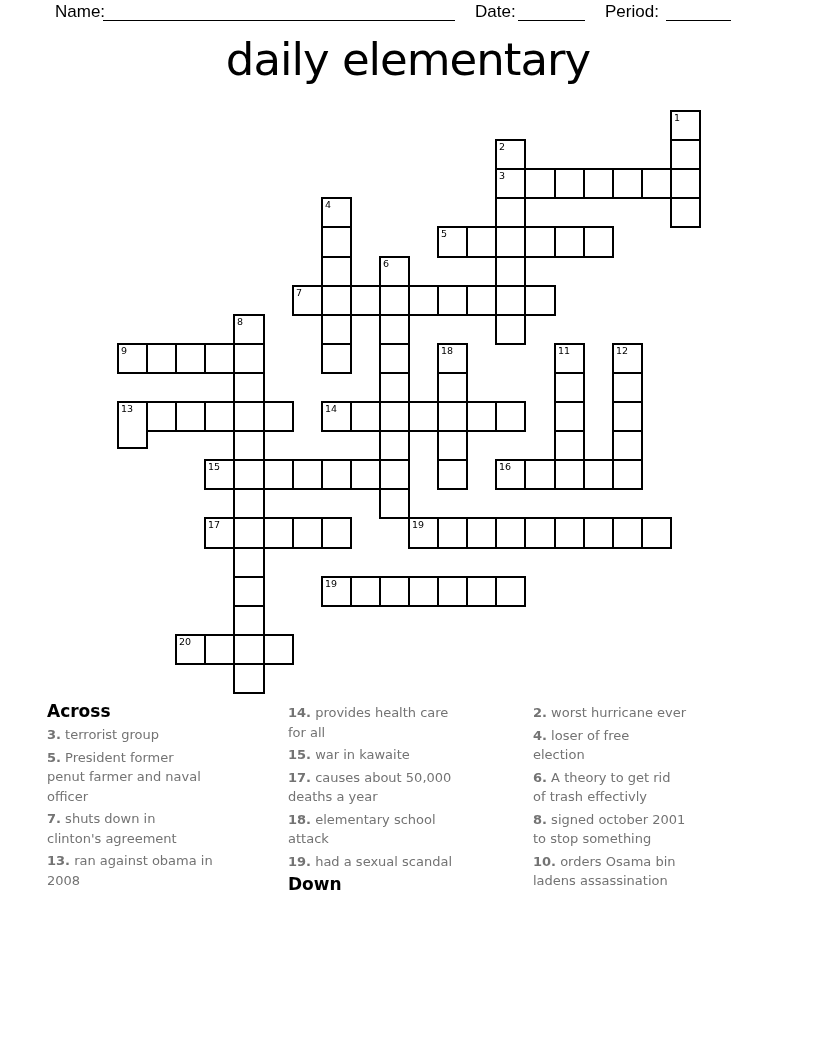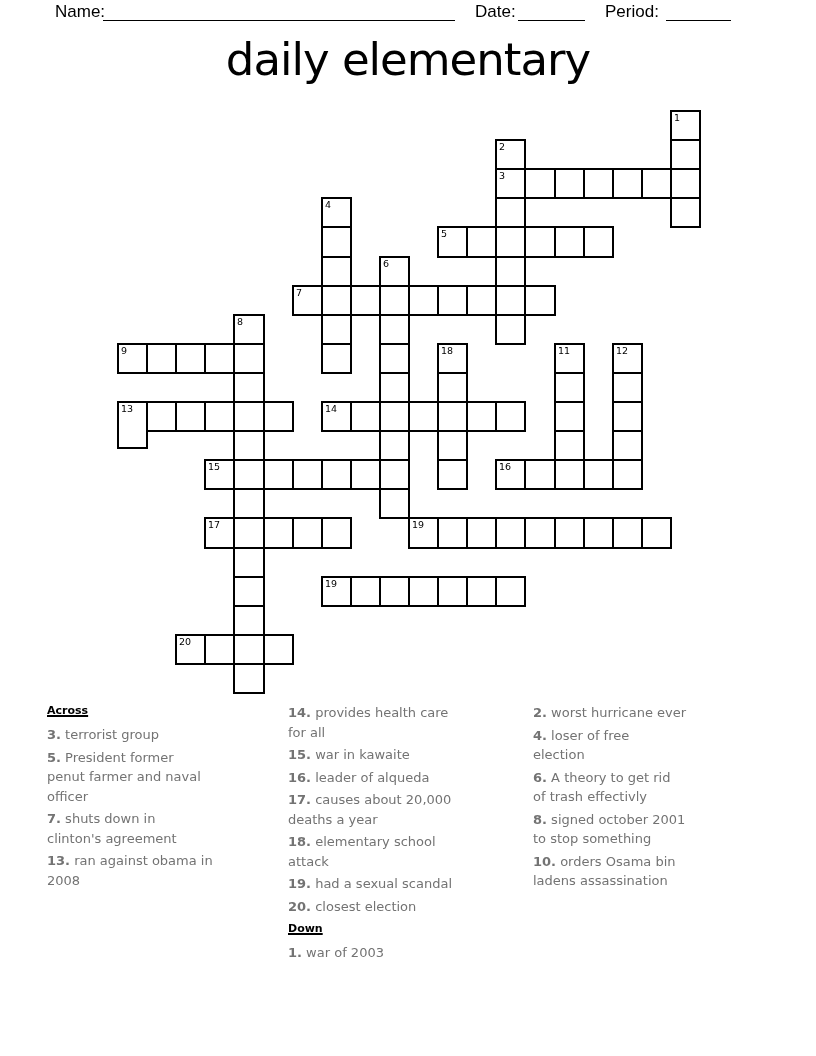--- a/index.html
+++ b/index.html
@@ -40,22 +40,21 @@
   }
   .cell .num {
     position:absolute; top:0px; left:2px;
     font-family:"DejaVu Sans", sans-serif;
     font-size:9.5px; line-height:11px; color:#000;
   }
   
   .clue-col { position:absolute; }
   .clue-heading {
     font-family:"DejaVu Sans", sans-serif;
-    font-size:11px; font-weight:bold;
-    text-decoration:underline;
+    font-size:17px; font-weight:bold;
     text-decoration-thickness:2px;
     line-height:20px;
     margin-bottom:4px;
     color:#000;
   }
   .clue {
     font-family:"DejaVu Sans", sans-serif;
     font-size:13px; line-height:19.5px;
     margin-bottom:3px;
     white-space:pre-line;
@@ -243,29 +242,26 @@
 officer</span></div>
       <div class="clue"><b>7.</b><span> shuts down in
 clinton's agreement</span></div>
       <div class="clue"><b>13.</b><span> ran against obama in
 2008</span></div>
     </div>
   <div class="clue-col" id="clue-col-1" style="left:288px; top:703px">
       <div class="clue"><b>14.</b><span> provides health care
 for all</span></div>
       <div class="clue"><b>15.</b><span> war in kawaite</span></div>
-      <div class="clue"><b>16.</b><span> leader of alqueda</span></div>
-      <div class="clue"><b>17.</b><span> causes about 20,000
+      <div class="clue"><b>17.</b><span> causes about 50,000
 deaths a year</span></div>
       <div class="clue"><b>18.</b><span> elementary school
 attack</span></div>
       <div class="clue"><b>19.</b><span> had a sexual scandal</span></div>
-      <div class="clue"><b>20.</b><span> closest election</span></div>
       <div class="clue-heading">Down</div>
-      <div class="clue"><b>1.</b><span> war of 2003</span></div>
     </div>
   <div class="clue-col" id="clue-col-2" style="left:533px; top:703px">
       <div class="clue"><b>2.</b><span> worst hurricane ever</span></div>
       <div class="clue"><b>4.</b><span> loser of free
 election</span></div>
       <div class="clue"><b>6.</b><span> A theory to get rid
 of trash effectivly</span></div>
       <div class="clue"><b>8.</b><span> signed october 2001
 to stop something</span></div>
       <div class="clue"><b>10.</b><span> orders Osama bin

